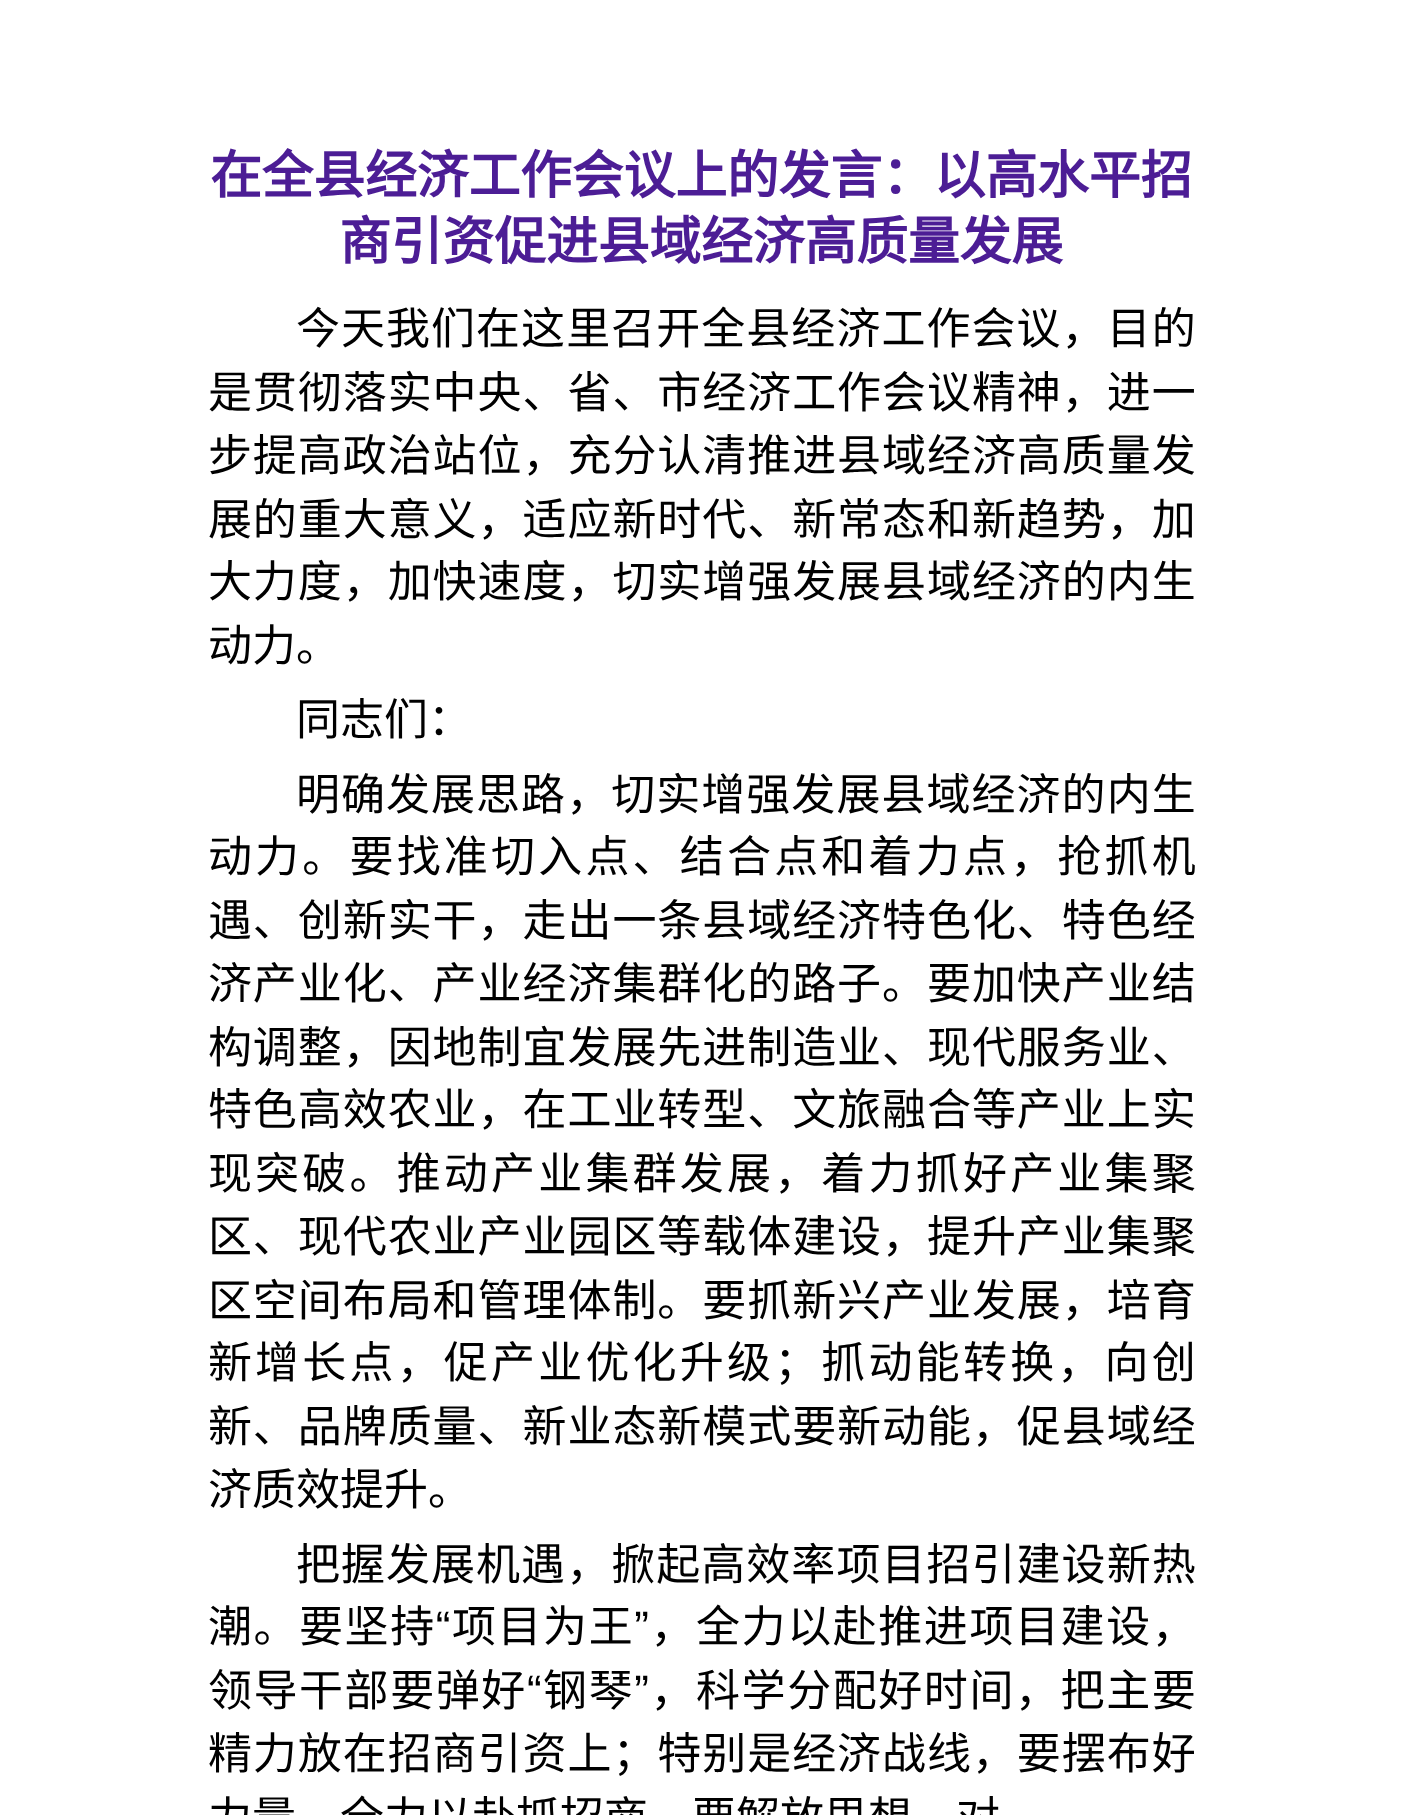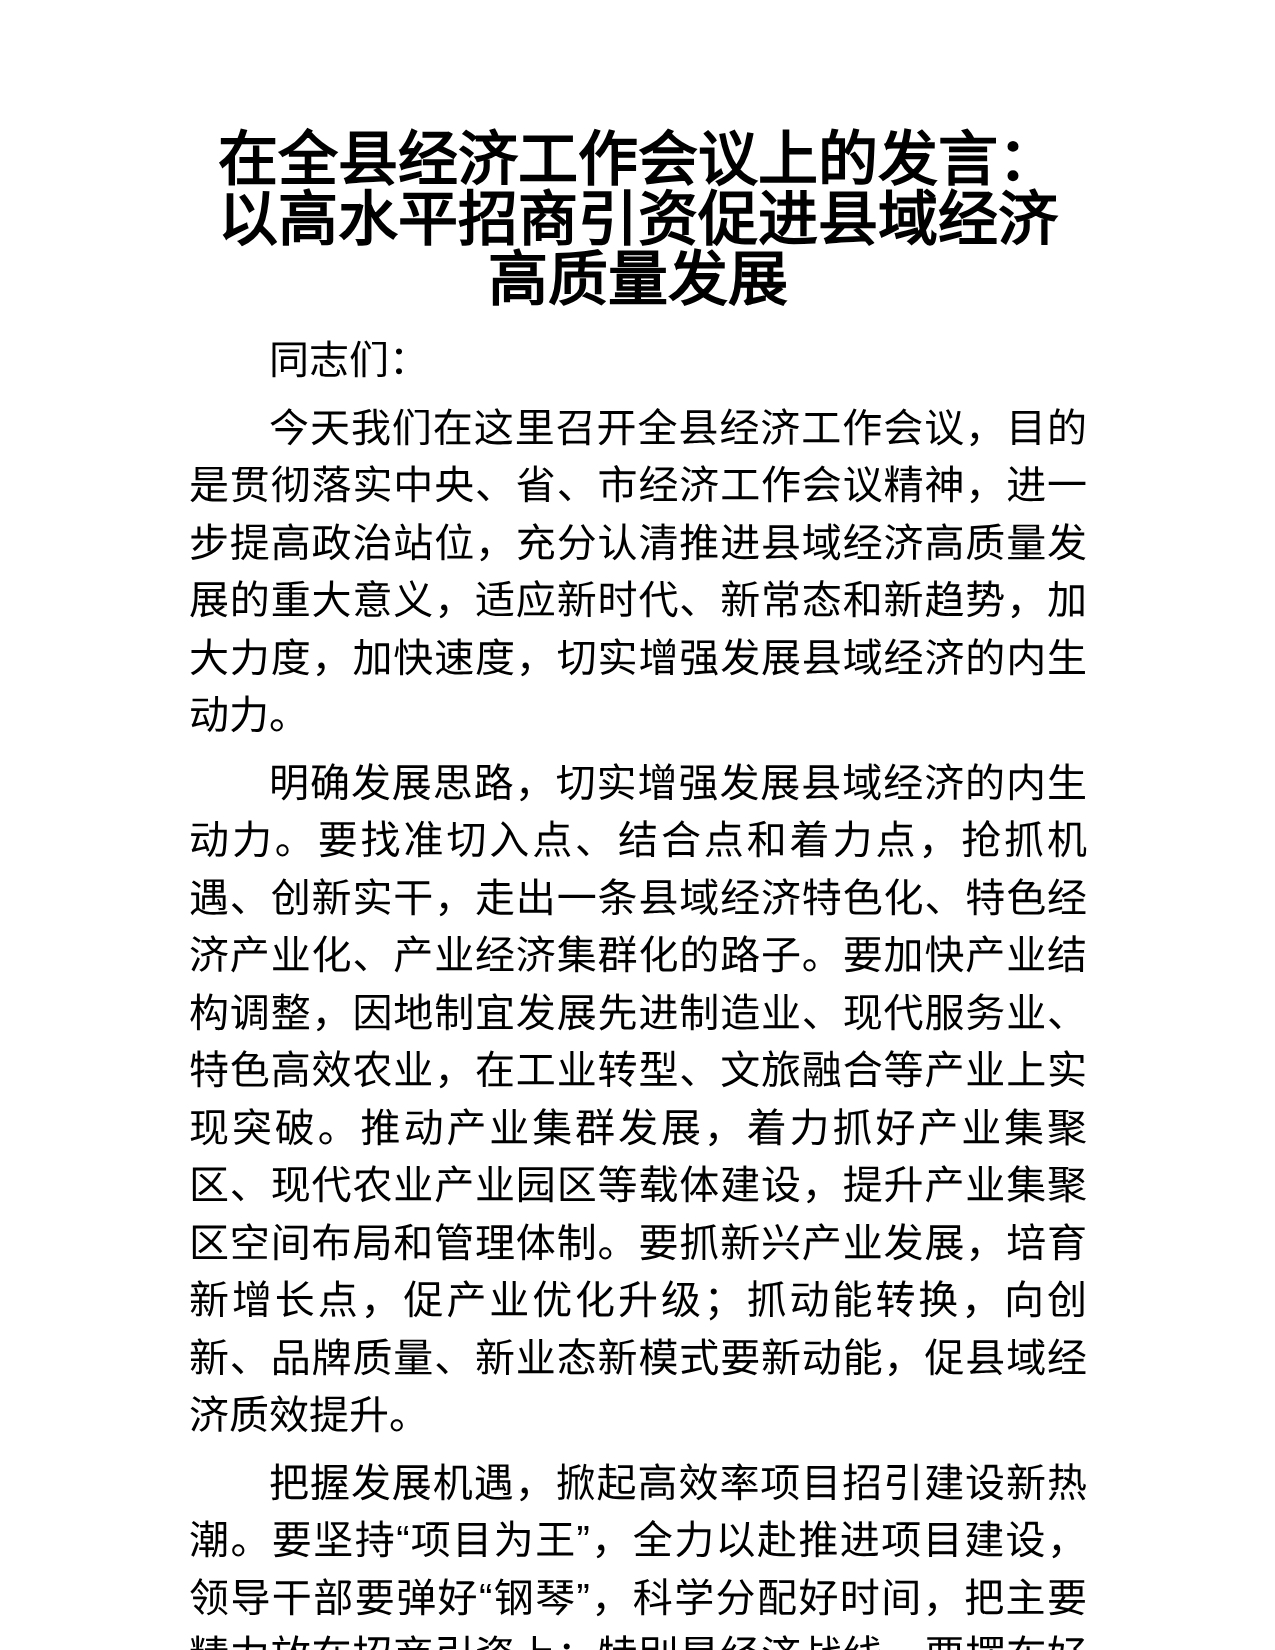--- a/index.html
+++ b/index.html
@@ -22,23 +22,23 @@
   .doc-body {
     position: absolute;
     left: 189px;
     top: 130px;
     width: 898px;
   }
 
   .doc-title {
     font-family: Liberation Serif, serif;
     font-weight: bold;
-    font-size: 60px;
+    font-size: 47px;
     line-height: 60px;
-    color: #000000;
+    color: #4c1d95;
     text-align: center;
     letter-spacing: 0px;
     margin: 0 0 22px 0;
     padding: 0 2px;
   }
 
   .doc-paragraph {
     font-family: "Liberation Sans", "DejaVu Sans", sans-serif;
     font-weight: normal;
     font-size: 40px;
@@ -61,22 +61,22 @@
   }
 </style>
 </head>
 <body>
 
 <div class="page">
   <div class="doc-body">
 
     <h1 class="doc-title">在全县经济工作会议上的发言：以高水平招商引资促进县域经济高质量发展</h1>
 
+    <p class="doc-paragraph indent-2">今天我们在这里召开全县经济工作会议，目的是贯彻落实中央、省、市经济工作会议精神，进一步提高政治站位，充分认清推进县域经济高质量发展的重大意义，适应新时代、新常态和新趋势，加大力度，加快速度，切实增强发展县域经济的内生动力。</p>
+
     <p class="doc-paragraph indent-2">同志们：</p>
-
-    <p class="doc-paragraph indent-2">今天我们在这里召开全县经济工作会议，目的是贯彻落实中央、省、市经济工作会议精神，进一步提高政治站位，充分认清推进县域经济高质量发展的重大意义，适应新时代、新常态和新趋势，加大力度，加快速度，切实增强发展县域经济的内生动力。</p>
 
     <p class="doc-paragraph indent-2">明确发展思路，切实增强发展县域经济的内生动力。要找准切入点、结合点和着力点，抢抓机遇、创新实干，走出一条县域经济特色化、特色经济产业化、产业经济集群化的路子。要加快产业结构调整，因地制宜发展先进制造业、现代服务业、特色高效农业，在工业转型、文旅融合等产业上实现突破。推动产业集群发展，着力抓好产业集聚区、现代农业产业园区等载体建设，提升产业集聚区空间布局和管理体制。要抓新兴产业发展，培育新增长点，促产业优化升级；抓动能转换，向创新、品牌质量、新业态新模式要新动能，促县域经济质效提升。</p>
 
     <p class="doc-paragraph indent-2">把握发展机遇，掀起高效率项目招引建设新热潮。要坚持“项目为王”，全力以赴推进项目建设，领导干部要弹好“钢琴”，科学分配好时间，把主要精力放在招商引资上；特别是经济战线，要摆布好力量，全力以赴抓招商。要解放思想，对</p>
 
   </div>
 </div>
 
 </body></html>

